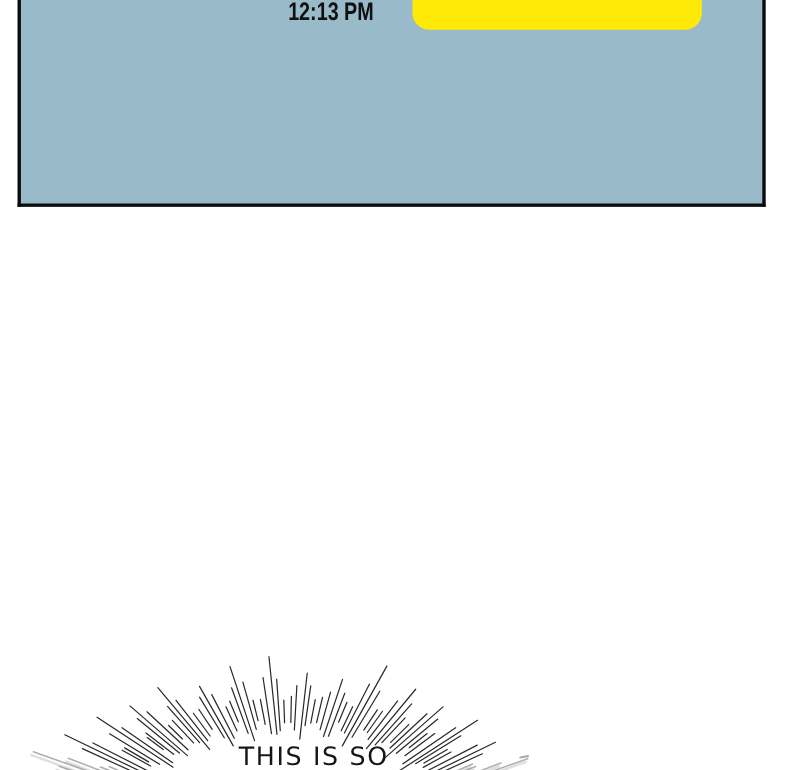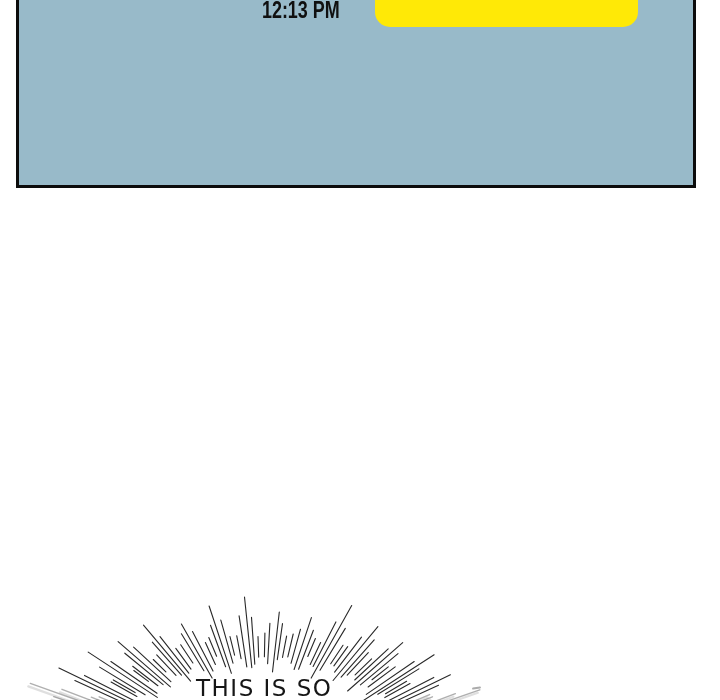--- a/index.html
+++ b/index.html
@@ -25,21 +25,21 @@
   }
   .bubble{
     position:absolute;left:356px;top:-24px;width:263px;height:55px;
     background:var(--bubble-bg,#ffe906);
     border-radius:15px;
     overflow:hidden;
   }
   
   .burst-svg{position:absolute;left:0;top:0;pointer-events:none;}
   .caption{
-    position:absolute;left:196px;top:675px;
+    position:absolute;left:217px;top:675px;
     font-family:"DejaVu Sans","Liberation Sans",sans-serif;
     font-size:23px;font-weight:500;letter-spacing:1.5px;
     color:var(--ink,#161616);white-space:nowrap;
   }
   .stray-mark{
     position:absolute;left:472px;top:687px;width:9px;height:2px;
     background:#8f8f8f;opacity:.75;transform:rotate(-10deg);border-radius:1px;
   }
 </style>
 </head>

